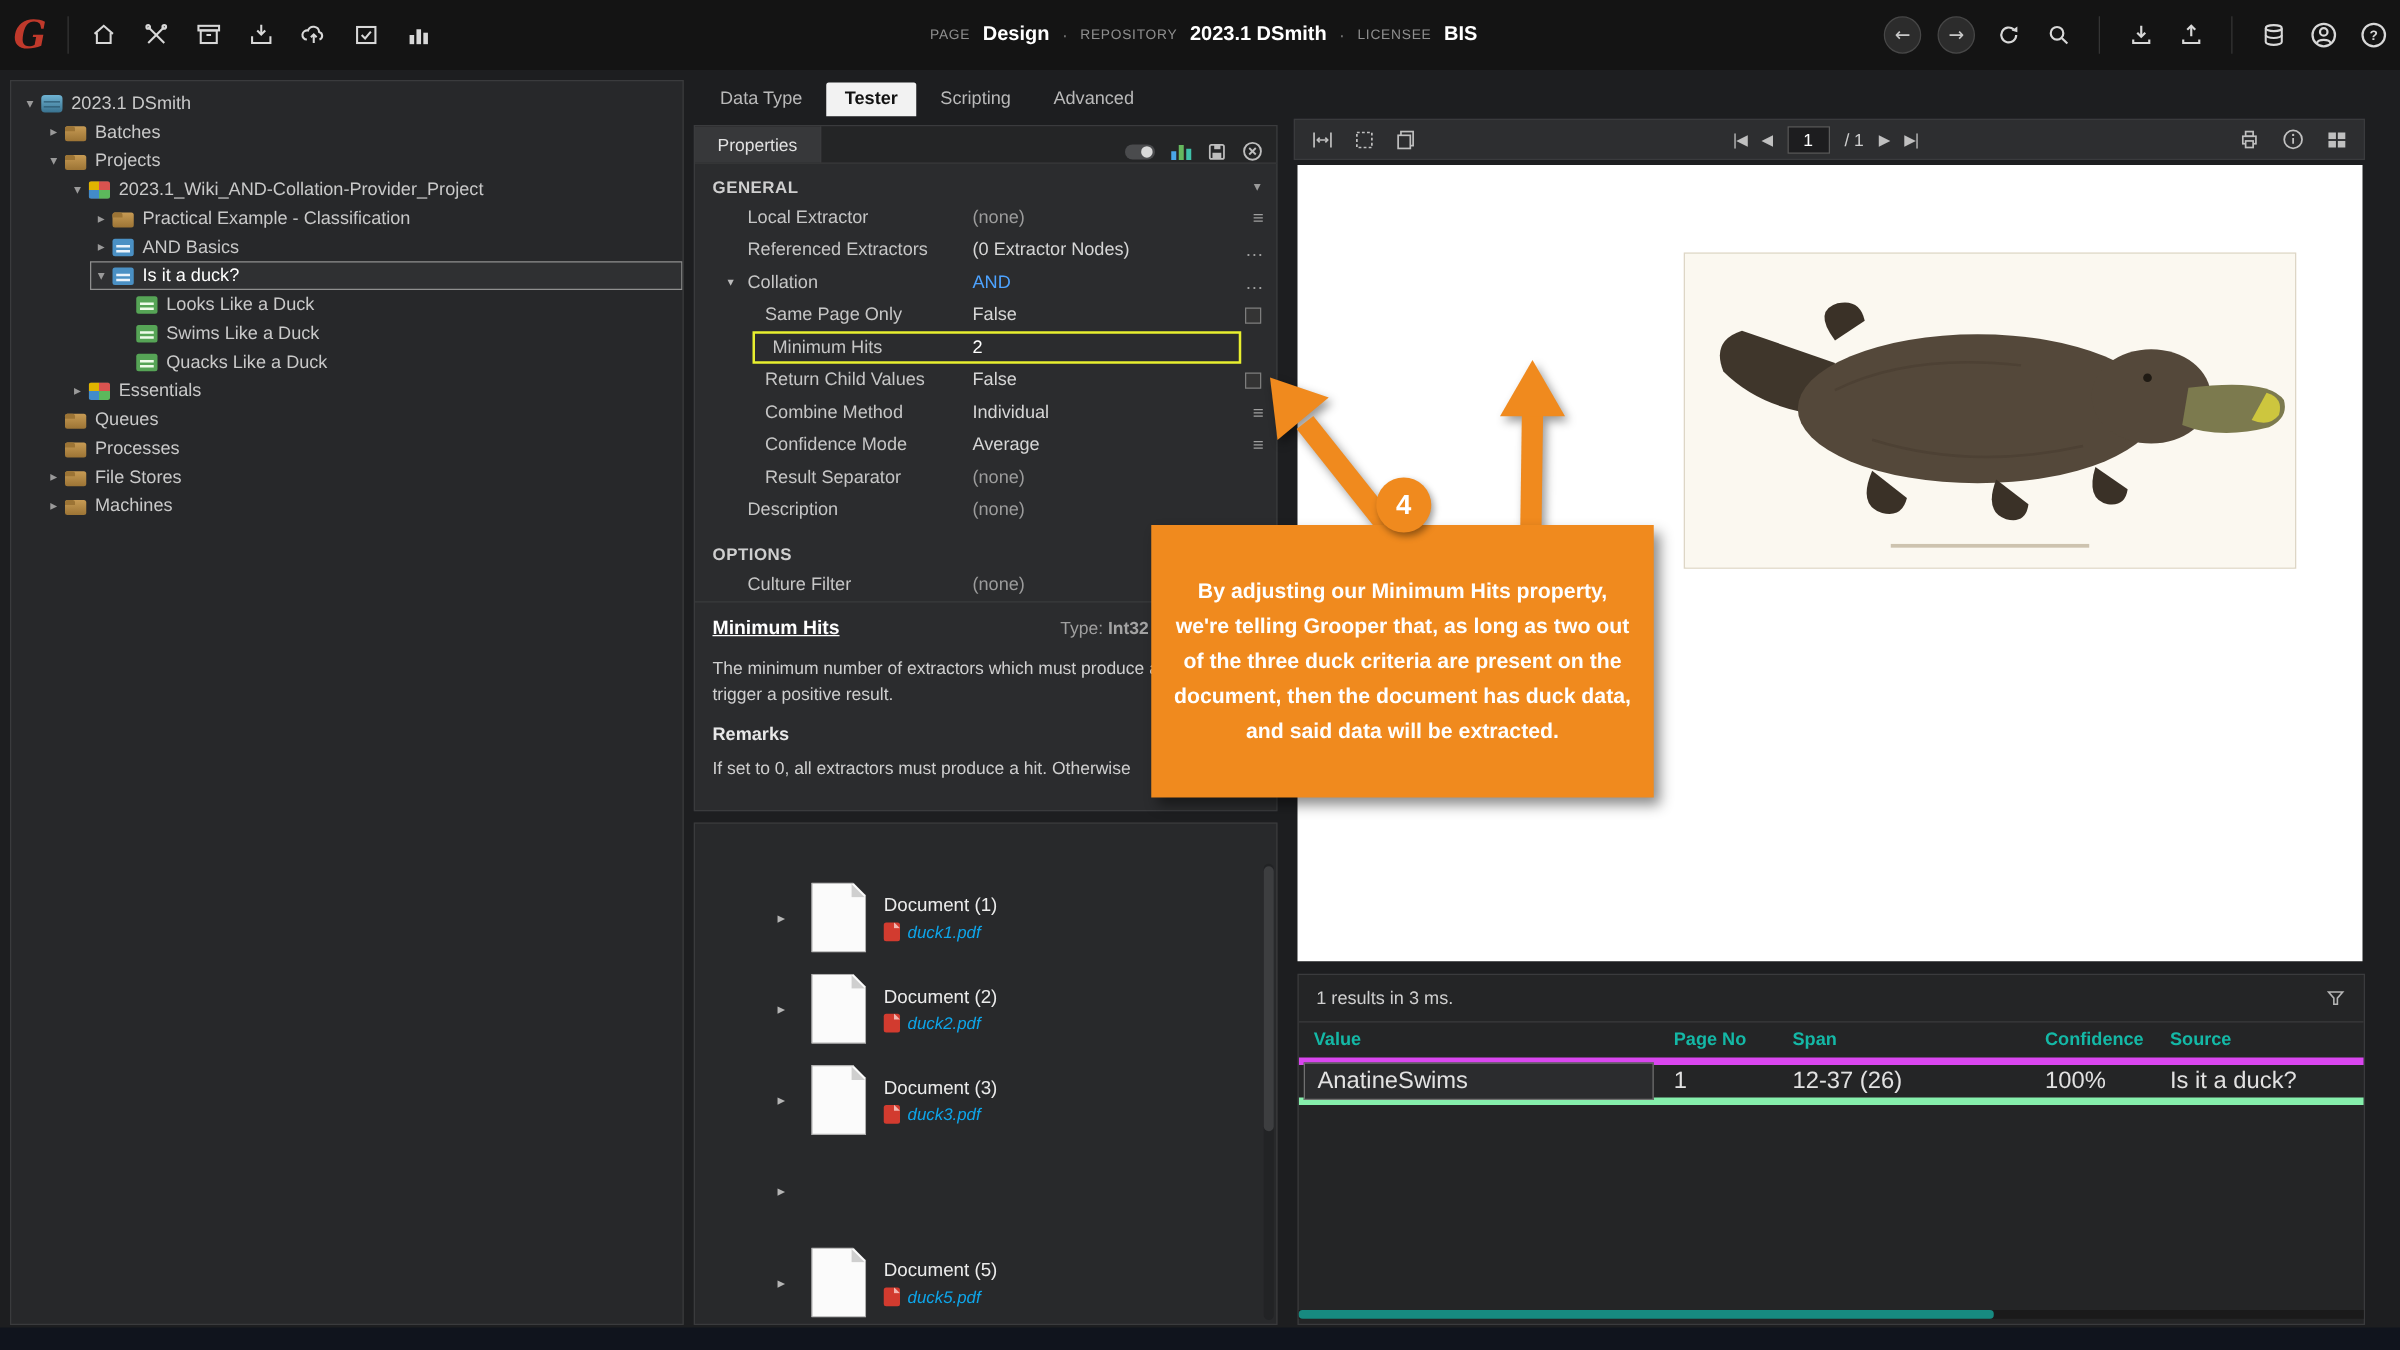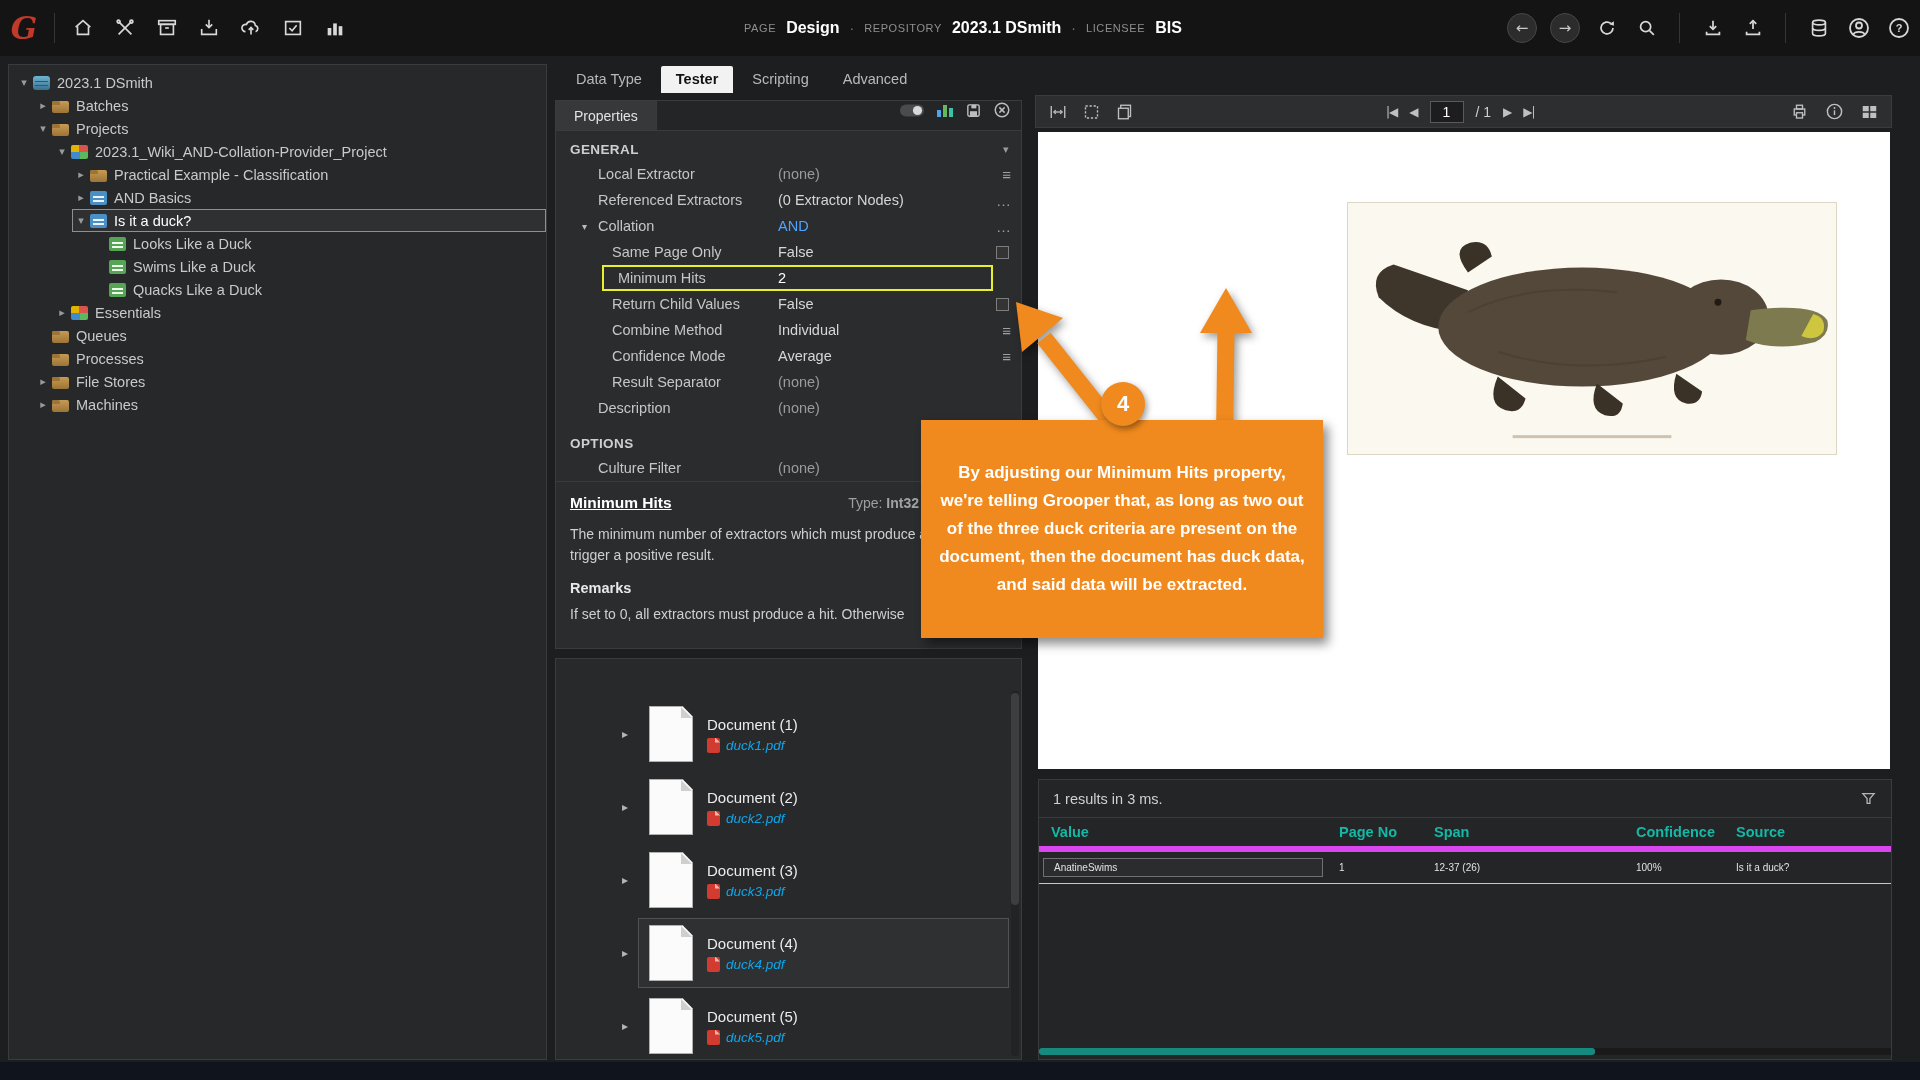--- a/index.html
+++ b/index.html
@@ -44,21 +44,21 @@
   .icn-extractor::before { content:""; position:absolute; left:3px; right:3px; top:5px; height:2px; background:#eefbea; box-shadow:0 4px 0 #eefbea; }
   .tlabel { padding-right:6px; }
 
   
   #tab-bar { position:absolute; left:555px; top:64px; width:467px; height:29px; display:flex; align-items:flex-end; gap:4px; padding-left:6px; }
   .tab { padding:5px 15px 6px; font-size:14.5px; color:#b9b9b9; cursor:pointer; }
   .tab.active { background:#f2f2f2; color:#121212; font-weight:bold; border-radius:2px 2px 0 0; }
 
   
   #properties-panel { position:absolute; left:555px; top:100px; width:467px; height:549px; background:#2b2c2e; border:1px solid #3a3b3d; overflow:hidden; }
-  .props-header { height:30px; background:#242526; border-bottom:1px solid #3a3b3d; display:flex; align-items:flex-start; }
+  .props-header { height:30px; background:#242526; border-bottom:1px solid #3a3b3d; display:flex; align-items:flex-end; }
   .props-title { height:100%; display:flex; align-items:center; padding:0 18px; background:#37383a; border-right:1px solid #3a3b3d; font-size:14px; color:#e2e2e2; }
   .props-icons { margin-left:auto; display:flex; align-items:center; gap:11px; padding-right:10px; }
   .props-icons span { display:flex; }
   .section-header { display:flex; align-items:center; height:30px; padding:6px 12px 0 14px; font-weight:bold; font-size:13.5px; letter-spacing:.4px; color:#cfcfcf; }
   .section-chevron { margin-left:auto; color:#9a9a9a; font-size:11px; }
   .prop-row { position:relative; height:26px; display:flex; align-items:center; font-size:14.5px; padding-right:34px; }
   .prop-row.indent1 { padding-left:26px; }
   .prop-row.indent2 { padding-left:40px; }
   .p-expander { width:16px; flex:0 0 16px; color:#bbb; font-size:10px; font-family:"DejaVu Sans", sans-serif; }
   .p-label { color:#c6c6c6; }
@@ -115,21 +115,21 @@
   .field-value.hl { background:#8fd694; padding:1px 5px; }
   #platypus { position:absolute; left:309px; top:70px; width:490px; height:253px; border:1px solid #ddd6c6; background:#fbf8f0; }
 
   
   #results-panel { position:absolute; left:1038px; top:779px; width:854px; height:281px; background:#242526; border:1px solid #3a3b3d; overflow:hidden; }
   .res-header { height:38px; display:flex; align-items:center; padding:0 14px; font-size:14.5px; color:#d0d0d0; border-bottom:1px solid #3a3b3d; }
   .res-header .hicon { margin-left:auto; display:flex; cursor:pointer; }
   .res-cols { display:flex; align-items:center; height:34px; font-size:14.5px; font-weight:bold; color:#14b8a6; border-bottom:6px solid #d946ef; }
   .res-cell { flex:0 0 auto; }
   .c1 { width:300px; padding-left:12px; } .c2 { width:95px; } .c3 { width:202px; } .c4 { width:100px; } .c5 { flex:1; }
-  .res-row { display:flex; align-items:center; height:32px; font-size:10px; color:#e2e2e2; border-bottom:1px solid #86efac; }
+  .res-row { display:flex; align-items:center; height:32px; font-size:19px; color:#e2e2e2; border-bottom:6px solid #86efac; }
   .res-valuebox { display:inline-block; border:1px solid #707070; background:#2b2c2e; padding:3px 10px; margin-left:-8px; min-width:280px; }
   #hscroll { position:absolute; left:1039px; top:1048px; width:852px; height:7px; background:#1a1a1a; z-index:5; }
   #hscroll .thumb { width:556px; height:7px; background:#178a80; border-radius:3px; }
 
   #bottom-strip { position:absolute; left:0; top:1062px; width:1920px; height:18px; background:#10141d; }
 
   
   #arrows { position:absolute; left:0; top:0; width:1920px; height:1080px; pointer-events:none; z-index:40; filter:drop-shadow(3px 4px 4px rgba(0,0,0,.40)); }
   #callout { position:absolute; left:921px; top:420px; width:402px; height:218px; background:#f08a1e; z-index:45; display:flex; align-items:center; justify-content:center; padding:10px 15px; box-shadow:5px 6px 10px rgba(0,0,0,.45); }
   .callout-text { color:#ffffff; font-weight:bold; font-size:17px; line-height:28px; text-align:center; }
@@ -537,30 +537,20 @@
         <div class="doc-name">Document (3)</div>
         <div class="doc-fileline">
           <span class="pdf-chip"></span>
           <span class="doc-file">duck3.pdf</span>
         </div>
       </div>
     </div>
   </div>
       <div class="doc-row">
     <span class="doc-expander glyph">▸</span>
-    <div class="doc-card selected">
-      <span class="doc-pageicon"></span>
-      <div class="doc-texts">
-        <div class="doc-name">Document (4)</div>
-        <div class="doc-fileline">
-          <span class="pdf-chip"></span>
-          <span class="doc-file">duck4.pdf</span>
-        </div>
-      </div>
-    </div>
   </div>
       <div class="doc-row">
     <span class="doc-expander glyph">▸</span>
     <div class="doc-card">
       <span class="doc-pageicon"></span>
       <div class="doc-texts">
         <div class="doc-name">Document (5)</div>
         <div class="doc-fileline">
           <span class="pdf-chip"></span>
           <span class="doc-file">duck5.pdf</span>

